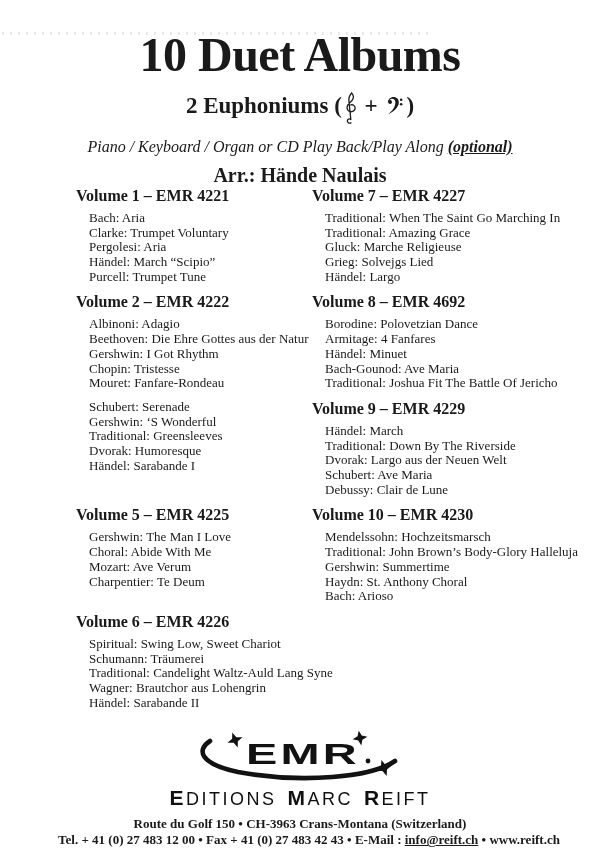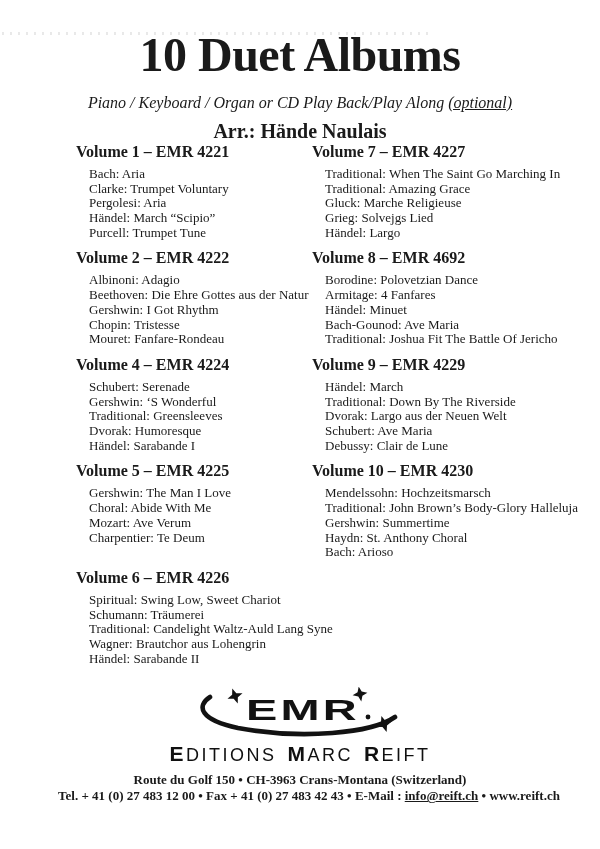--- a/index.html
+++ b/index.html
@@ -24,21 +24,21 @@
   .header { text-align:center; }
   .title {
     margin:30px 0 0; font-size:48px; font-weight:bold;
     line-height:1.06; letter-spacing:-.5px;
   }
   .subtitle { margin-top:7px; font-size:23px; font-weight:bold; }
   .subtitle .clef-svg { display:inline-block; }
   .treble-svg { height:37px; width:15px; vertical-align:-12px; margin:0 1px; }
   .bass-svg { height:20px; width:21px; vertical-align:-3px; margin:0 1px; }
   .instr { margin-top:13px; font-size:16px; font-style:italic; }
-  .instr .opt { text-decoration:underline; }
+  .instr .opt { text-decoration:underline;font-weight:bold; }
   .arr { margin-top:8px; font-size:20px; font-weight:bold; }
 
   
   .volumes {
     display:grid;
     grid-template-columns:236px 1fr;
     grid-template-rows:repeat(5, auto);
     grid-auto-flow:column;
     padding-left:76px; padding-right:28px;
     margin-top:0;
@@ -69,20 +69,28 @@
 </style>
 </head>
 <body>
 
 <div class="page">
   <div class="scan-noise-top"></div>
 
   <header class="header">
     <h1 class="title">10 Duet Albums</h1>
 
+    <div class="subtitle"><span>2 Euphoniums (</span><svg class="clef-svg treble-svg" viewBox="0 0 22 60" xmlns="http://www.w3.org/2000/svg">
+          <path d="M11.8 56.5 c-3.2 1.8 -7 -1.2 -5.6 -4.4 c1 -2.3 4.2 -2.6 5.4 -0.4 l-3.2 -30.4 c-0.5 -5 1.2 -9.6 4.4 -13.2 c2.6 2.6 3.6 6.8 1.8 10.4 c-1.9 3.8 -6.8 6 -8.6 10.4 c-2 4.9 1 9.6 5.9 9.6 c4.2 0 7 -3 6.5 -6.8 c-0.5 -3.4 -3.7 -5.3 -6.8 -4.2" fill="none" stroke="#1a1a1a" stroke-width="2.1" stroke-linecap="round"></path>
+        </svg><span> + </span><svg class="clef-svg bass-svg" viewBox="0 0 26 30" xmlns="http://www.w3.org/2000/svg">
+          <path d="M3 10.5 C3 5 7 1.5 11.5 1.5 C16.5 1.5 19.5 5 19.5 9.5 C19.5 17.5 11 24.5 3 27.5 C9.5 22.5 14 16.5 14.3 10 C14.5 6 12.3 4 9.5 4 C6.5 4 4.8 6 4.8 8.7 Z" fill="#1a1a1a"></path>
+          <circle cx="6.4" cy="9" r="2.9" fill="#1a1a1a"></circle>
+          <circle cx="23" cy="5.5" r="1.9" fill="#1a1a1a"></circle>
+          <circle cx="23" cy="12.5" r="1.9" fill="#1a1a1a"></circle>
+        </svg><span>)</span></div>
 
     <div class="instr"><span>Piano / Keyboard / Organ or CD Play Back/Play Along </span><span class="opt">(optional)</span><span></span></div>
 
     <div class="arr">Arr.: Hände Naulais</div>
   </header>
 
   <main class="volumes">
     <section class="vol">
       <h3 class="vol-title">Volume 1 – EMR 4221</h3>
       <ul class="vol-tracks">
@@ -100,21 +108,20 @@
           <li>Albinoni: Adagio</li>
           <li>Beethoven: Die Ehre Gottes aus der Natur</li>
           <li>Gershwin: I Got Rhythm</li>
           <li>Chopin: Tristesse</li>
           <li>Mouret: Fanfare-Rondeau</li>
         </ul>
     </section>
 
 
     <section class="vol">
-      <h3 class="vol-title">Volume 4 – EMR 4224</h3>
       <ul class="vol-tracks">
           <li>Schubert: Serenade</li>
           <li>Gershwin: ‘S Wonderful</li>
           <li>Traditional: Greensleeves</li>
           <li>Dvorak: Humoresque</li>
           <li>Händel: Sarabande I</li>
         </ul>
     </section>
 
     <section class="vol">

